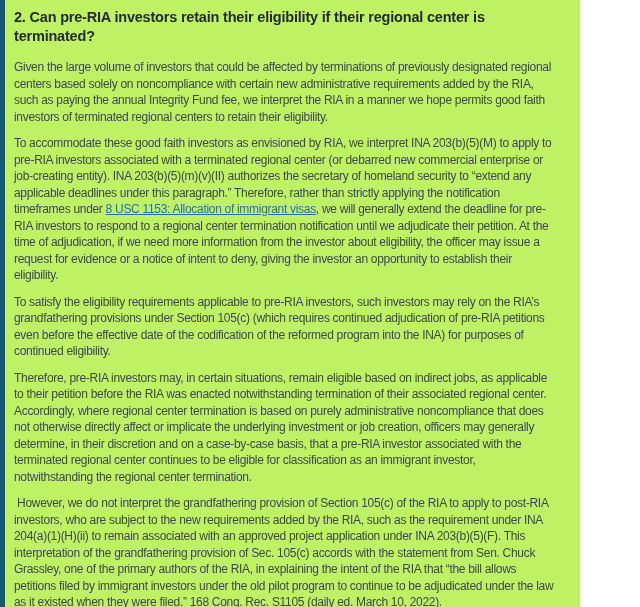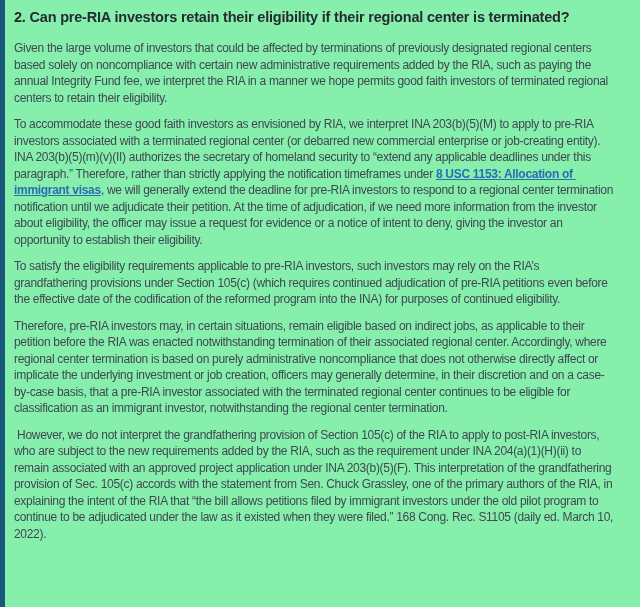--- a/index.html
+++ b/index.html
@@ -1,22 +1,22 @@
 <!DOCTYPE html>
 <html><head>
 <meta charset="utf-8">
 <style>
   * { margin: 0; padding: 0; box-sizing: border-box; }
   html, body {
     font-family: "Liberation Sans", sans-serif;
   }
   .page {
-    width: 640px;
+    width: 580px;
     height: 607px;
-    background: #86efac;
+    background: #bef264;
     position: relative;
     overflow: hidden;
   }
   .accent-bar {
     position: absolute;
     left: 0;
     top: 0;
     bottom: 0;
     width: 5px;
     background: #19587c;
@@ -37,21 +37,20 @@
     color: #3f4752;
     letter-spacing: -0.3px;
     line-height: 16.5px;
     margin: 0 0 10px 0;
     white-space: pre-wrap;
   }
   a.inline-link {
     color: #2a6db2;
     text-decoration: underline;
     cursor: pointer;
-    font-weight: bold;
   }
 </style>
 </head>
 <body>
 
 <div class="page">
   <div class="accent-bar"></div>
   <div class="content">
 
     <h2 class="question">2. Can pre-RIA investors retain their eligibility if their regional center is terminated?</h2>

